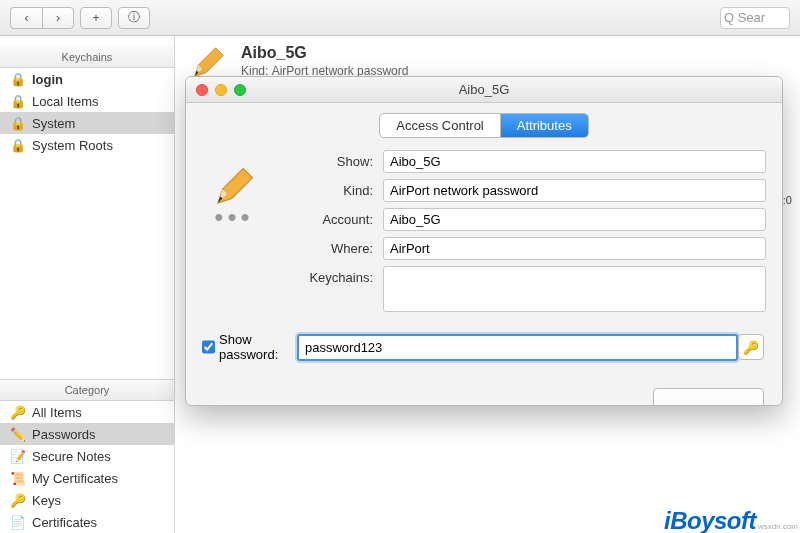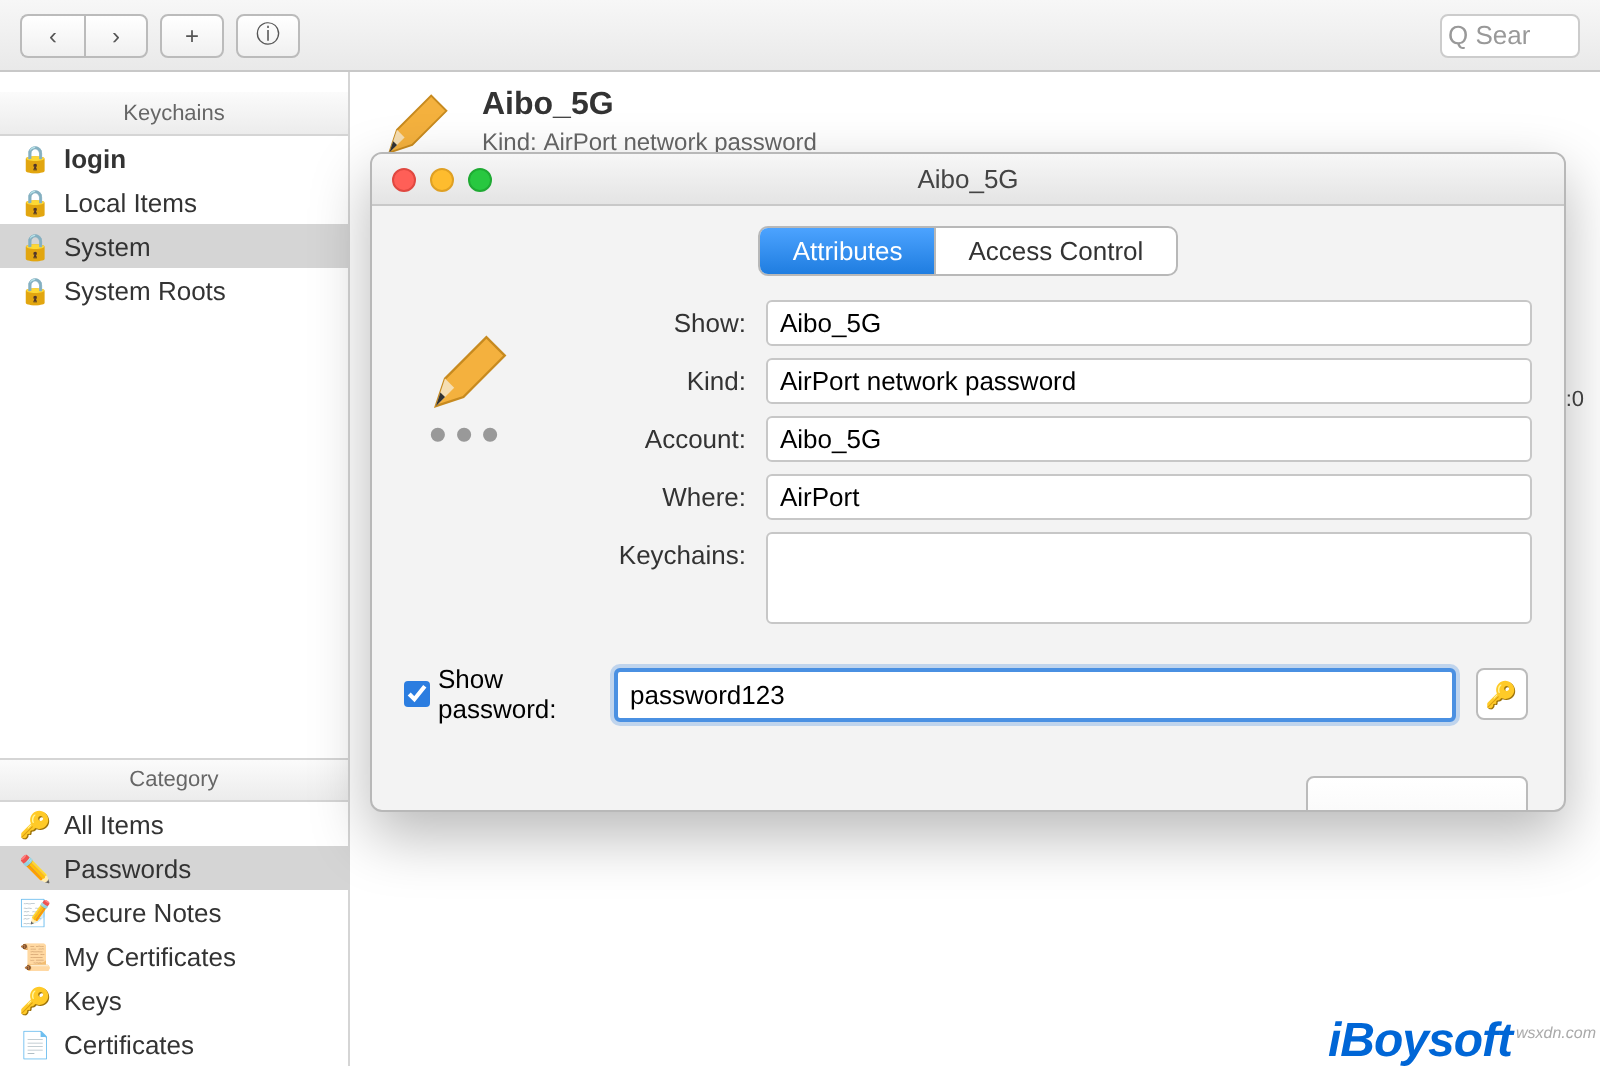--- a/index.html
+++ b/index.html
@@ -46,29 +46,29 @@
 .tabctl .tab + .tab { border-left: 1px solid #b8b8b8; }
 
 .sheet-body { display: flex; padding: 4px 16px 10px; gap: 12px; }
 .sheet-icon { width: 64px; display: flex; flex-direction: column; align-items: center; padding-top: 14px; color: #888;}
 .sheet-icon svg { width: 46px; height: 46px; }
 .ellipsis { font-size: 26px; letter-spacing: 4px; color: #999; line-height: 10px; margin-top: 2px;}
 .form { flex: 1; display: grid; grid-template-columns: 95px 1fr; gap: 6px 10px; align-items: center; }
 .form label { text-align: right; font-size: 13px; color: #333; }
 .form input[type=text], .form input[type=password], .form textarea { width: 100%; border: 1px solid #c7c7c7; border-radius: 3px; padding: 3px 6px; font-size: 13px; background: #fff; font-family: inherit; }
 .form textarea { height: 46px; resize: none; }
-.pw-row { display: grid; grid-template-columns: 95px 1fr 28px; gap: 10px; align-items: center; padding: 10px 16px 16px; }
+.pw-row { display: grid; grid-template-columns: 95px 1fr 28px; align-items: center; padding: 10px 16px 16px; }
 .pw-row .lbl { display: flex; align-items: center; justify-content: flex-end; gap: 4px; font-size: 13px;}
 .pw-row input[type=text] { border: 2px solid #4a90e2; border-radius: 3px; padding: 4px 6px; font-size: 13px; outline: none; box-shadow: 0 0 0 2px rgba(74,144,226,0.3); }
 .key-btn { width: 26px; height: 26px; border: 1px solid #bbb; border-radius: 4px; background: #fff; display: flex; align-items: center; justify-content: center; }
 .save-row { display: flex; justify-content: flex-end; padding: 10px 18px; }
 .save-btn { padding: 20px 12px; border: 1px solid #bbb; border-radius: 4px; background: linear-gradient(#fff,#f0f0f0); font-size: 13px; }
 
 .watermark { position: absolute; right: 44px; bottom: -2px; font-size: 24px; font-weight: 800; font-style: italic; color: #0066d6; letter-spacing: -0.5px; }
-.wsx { position: absolute; right: 2px; bottom: 12px; font-size: 8px; color: #aaa; font-style: italic; }
+.wsx { position: absolute; right: 2px; bottom: 2px; font-size: 8px; color: #aaa; }
 
 input[type=checkbox] { width: 14px; height: 14px; accent-color: #2b7de0; }
 </style>
 </head>
 <body>
 
 <div class="toolbar">
   <div class="tb-group">
     <div class="tb-btn">‹</div>
     <div class="tb-btn">›</div>
@@ -156,22 +156,22 @@
   <div class="sheet-title">
     <div class="traffic">
       <div class="dot r"></div>
       <div class="dot y"></div>
       <div class="dot g"></div>
     </div>
     <div class="sheet-title-text">Aibo_5G</div>
   </div>
   <div class="tabbar">
     <div class="tabctl">
+      <div class="tab">Access Control</div>
       <div class="tab active">Attributes</div>
-      <div class="tab">Access Control</div>
     </div>
   </div>
   <div class="sheet-body">
     <div class="sheet-icon">
       <svg viewBox="0 0 40 40">
           <polygon points="6,34 10,22 28,4 36,12 18,30" fill="#f4b13e" stroke="#c78a1f"></polygon>
           <polygon points="6,34 10,22 14,26" fill="#f5deb3"></polygon>
           <polygon points="6,34 8,28 10,30" fill="#333"></polygon>
         </svg>
       <div class="ellipsis">•••</div>

